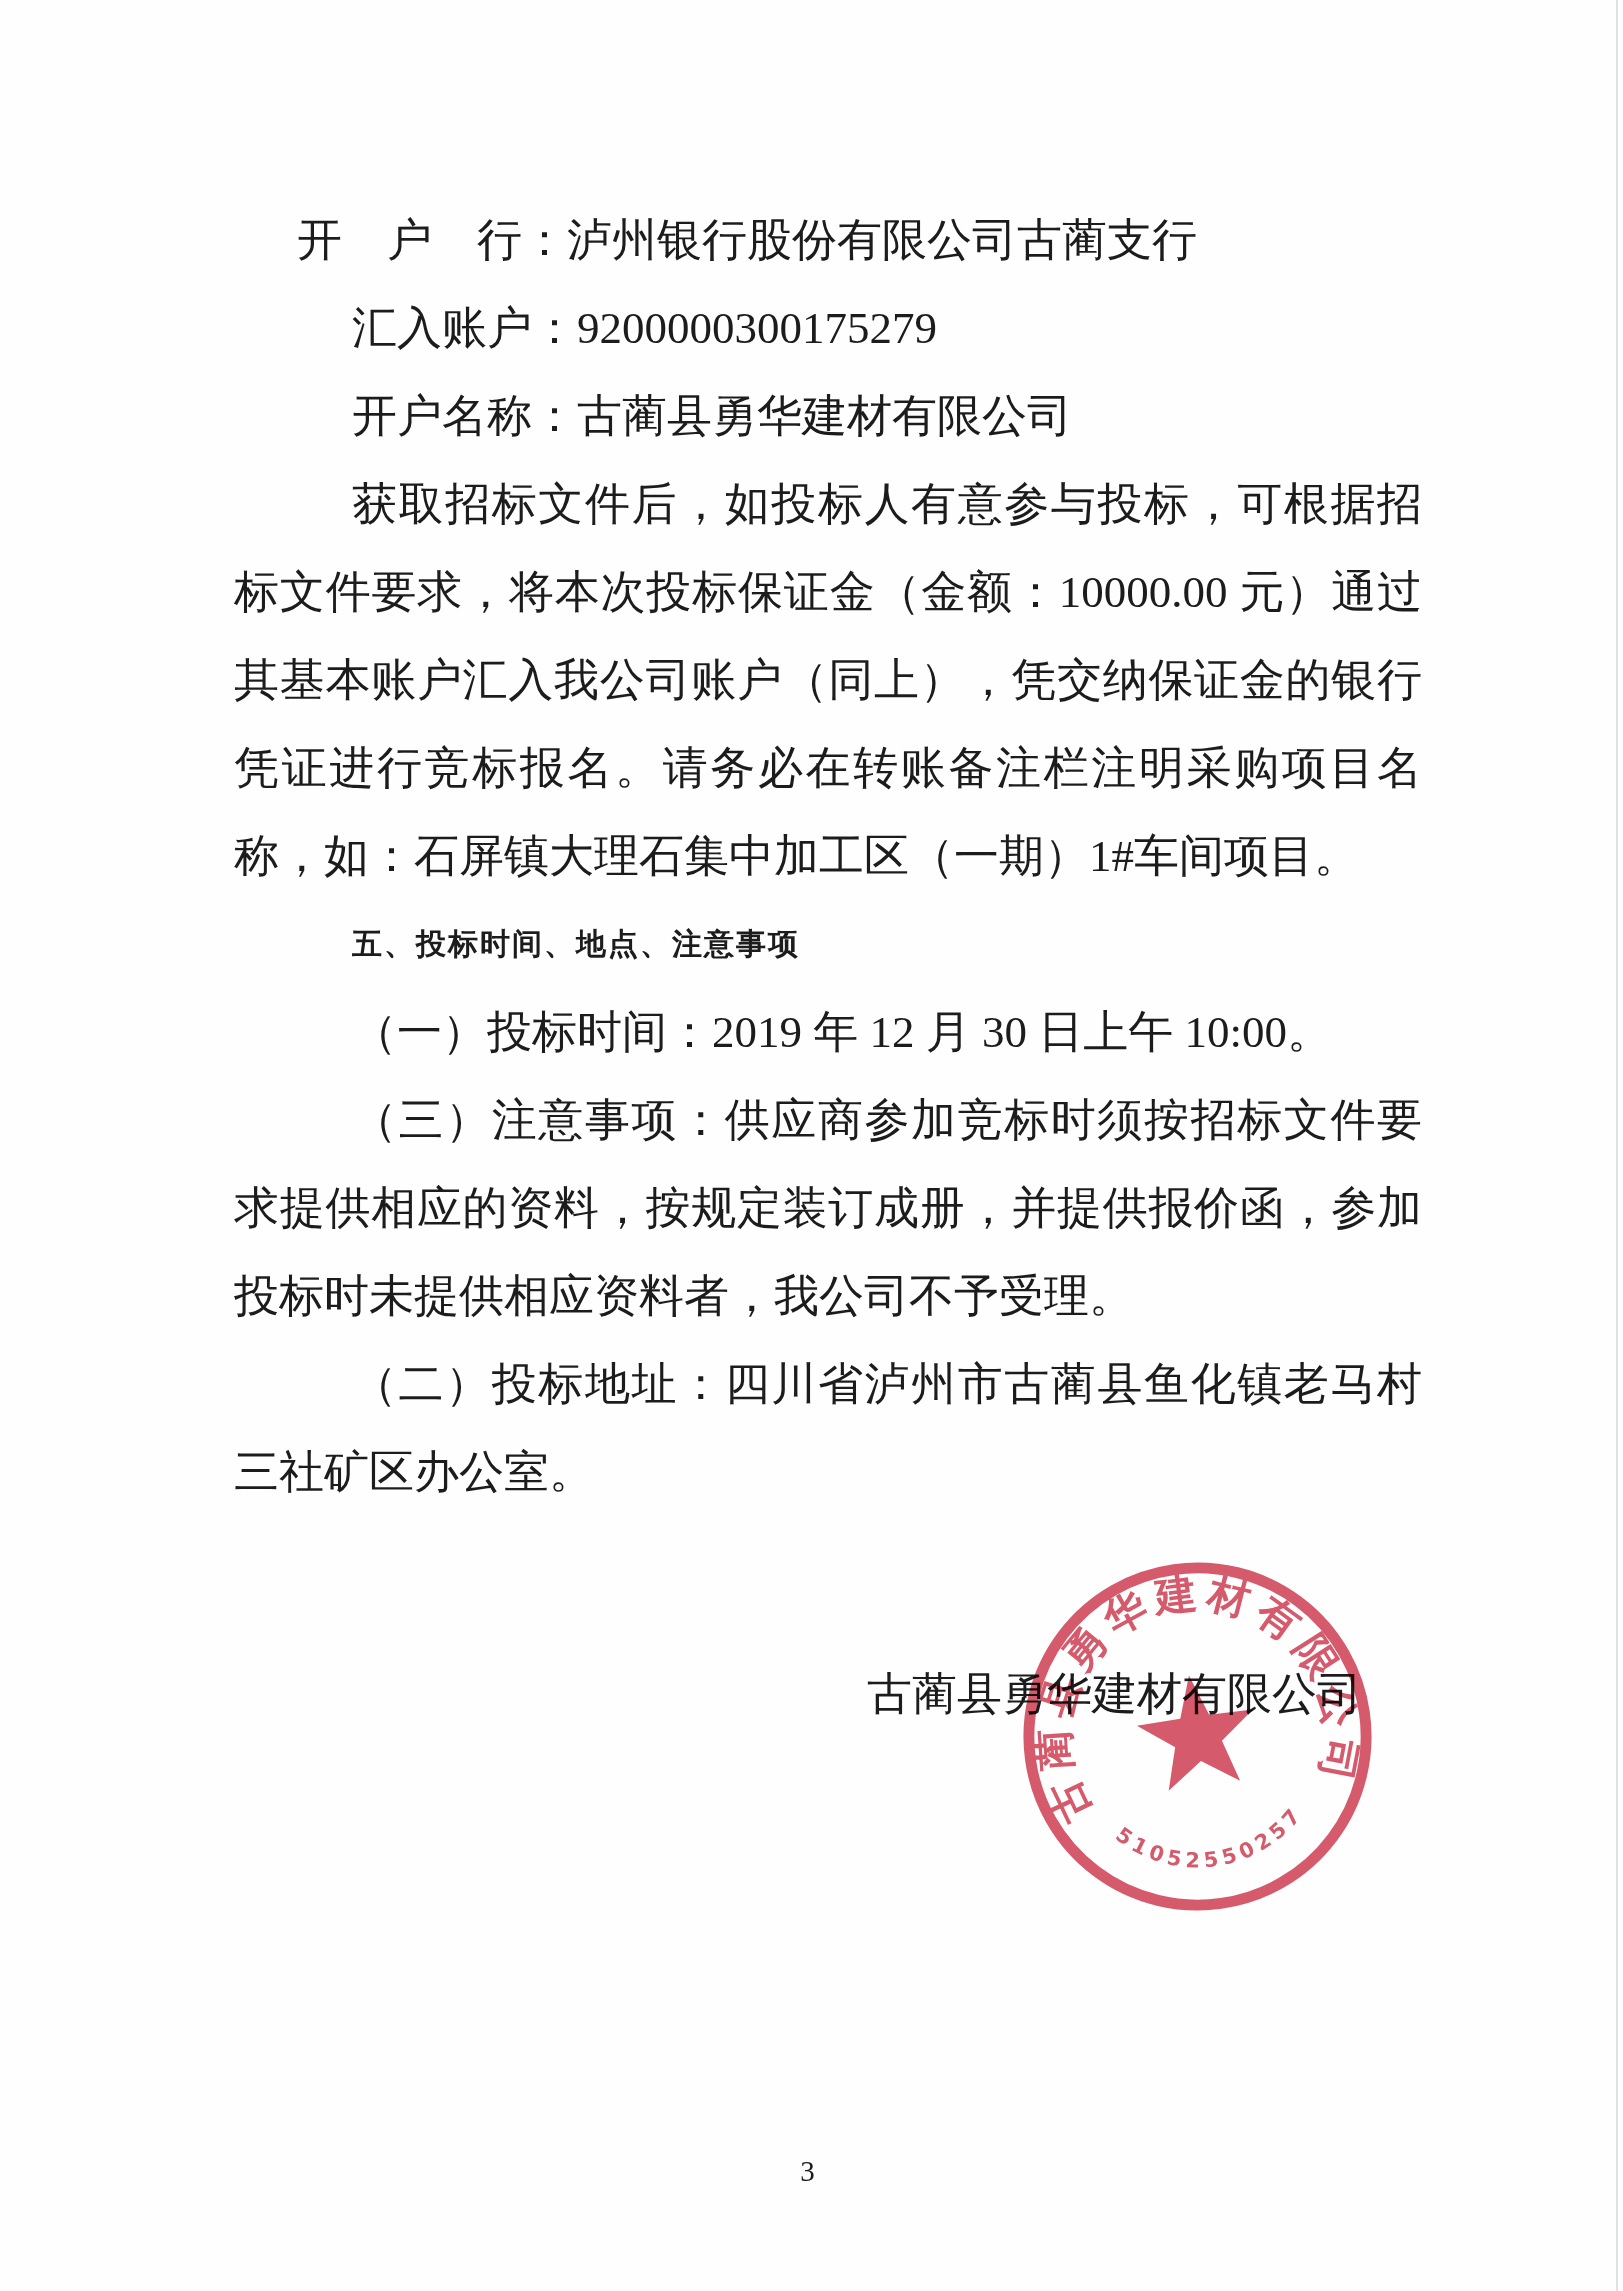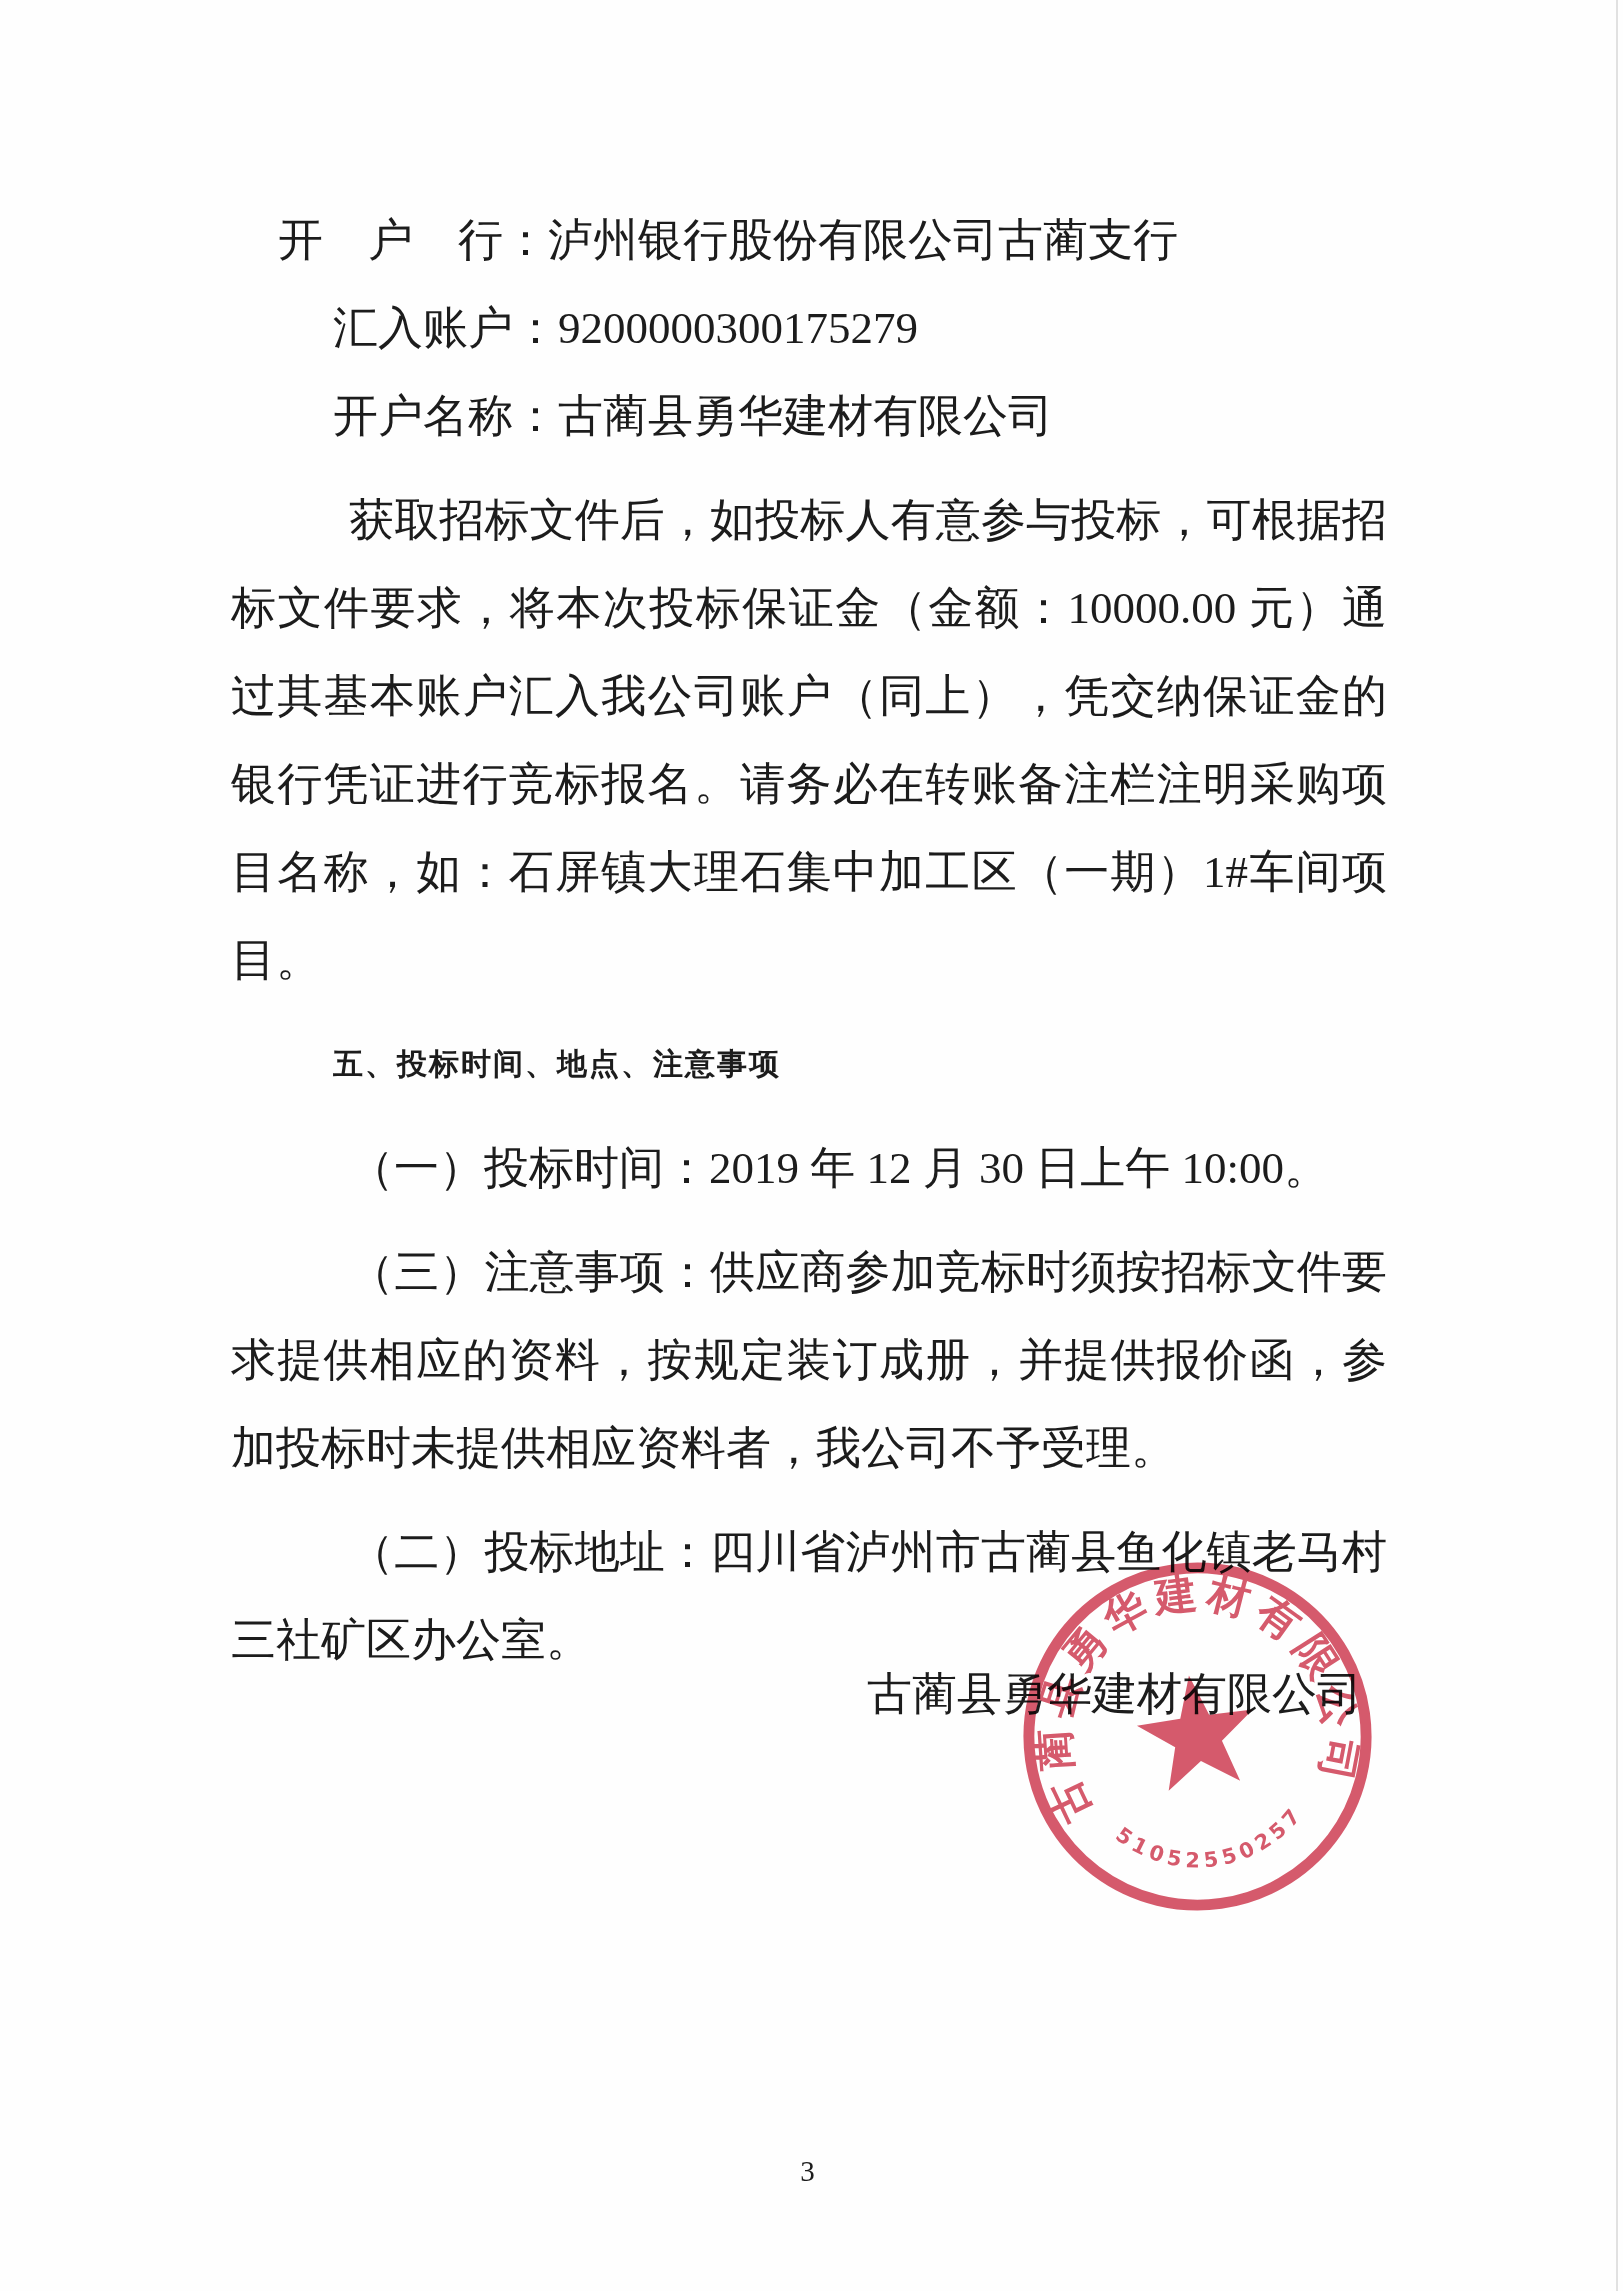--- a/index.html
+++ b/index.html
@@ -21,40 +21,40 @@
     position: absolute;
     right: 4.9px;
     top: 0;
     bottom: 0;
     width: 2px;
     background: #c9c9c9;
     opacity: 0.55;
   }
   .content {
     position: absolute;
-    left: 215px;
+    left: 234px;
     top: 196px;
     width: 1188px;
     font-size: 45px;
     line-height: 88px;
     text-align: justify;
     text-justify: inter-character;
   }
   .line {
     white-space: nowrap;
   }
   .indent {
     text-indent: 118px;
     font-family: Liberation Serif, serif;
   }
   .indent-sm {
     text-indent: 63px;
   }
   .para {
-    margin: 16px;
+    margin: 0;
     text-indent: 118px;
   }
   .heading {
     margin: 0;
     text-indent: 118px;
     font-family: "Liberation Sans", "DejaVu Sans", sans-serif;
     font-weight: bold;
     font-size: 30px;
     letter-spacing: 2px;
   }

